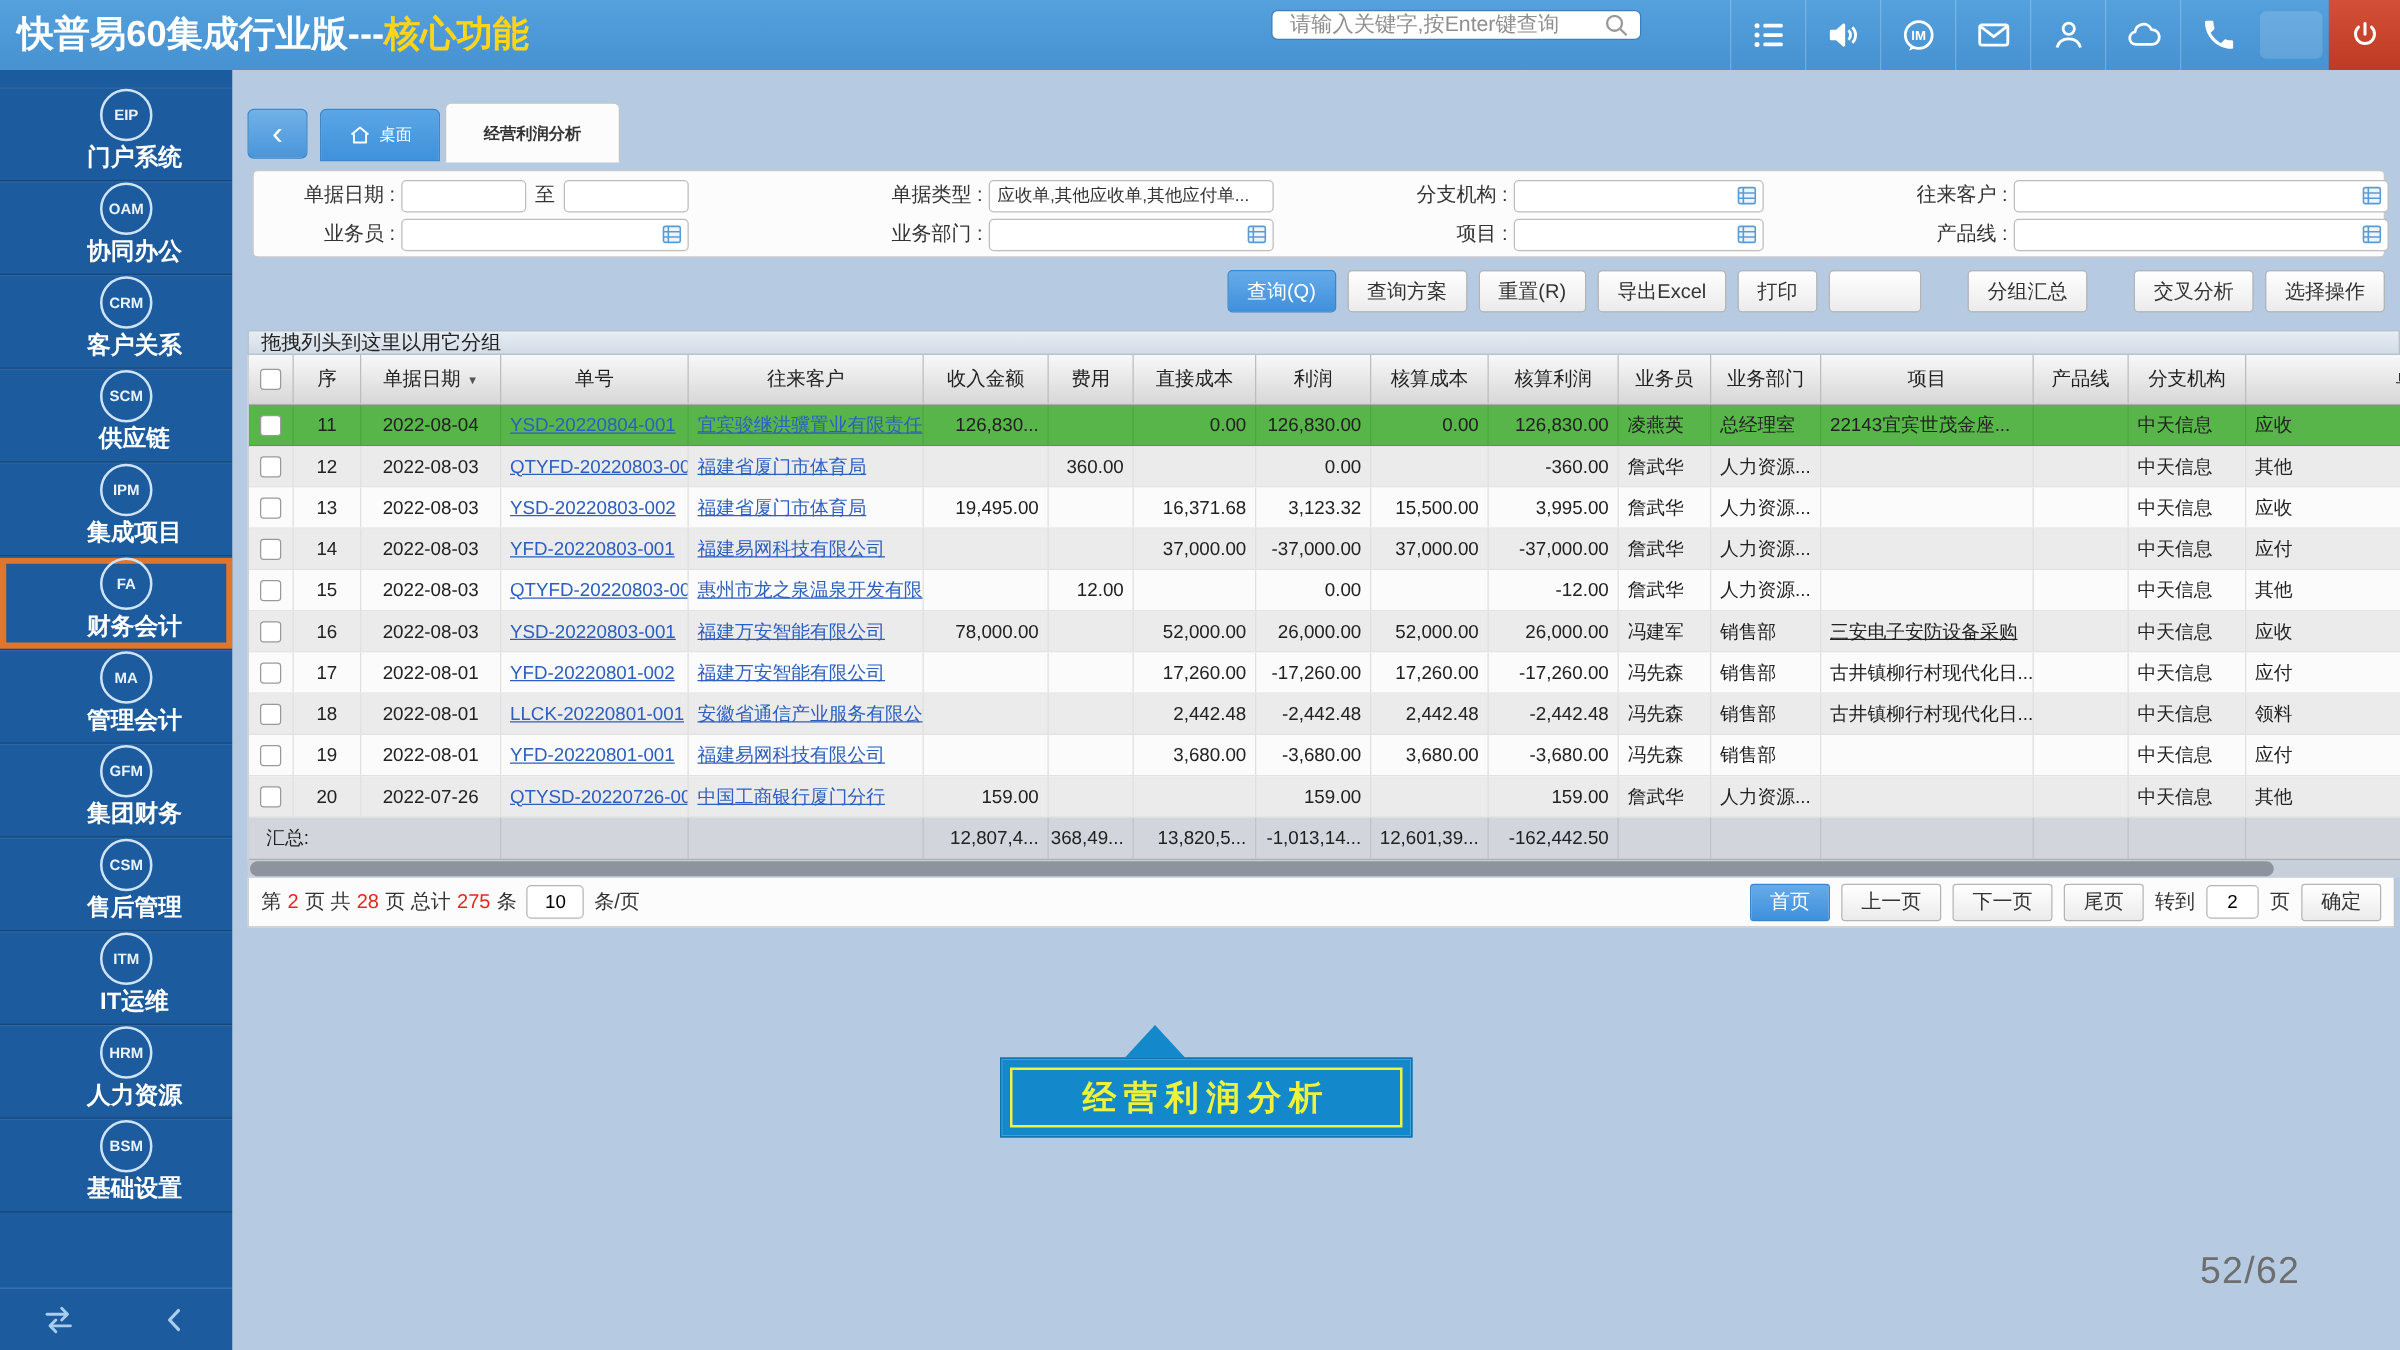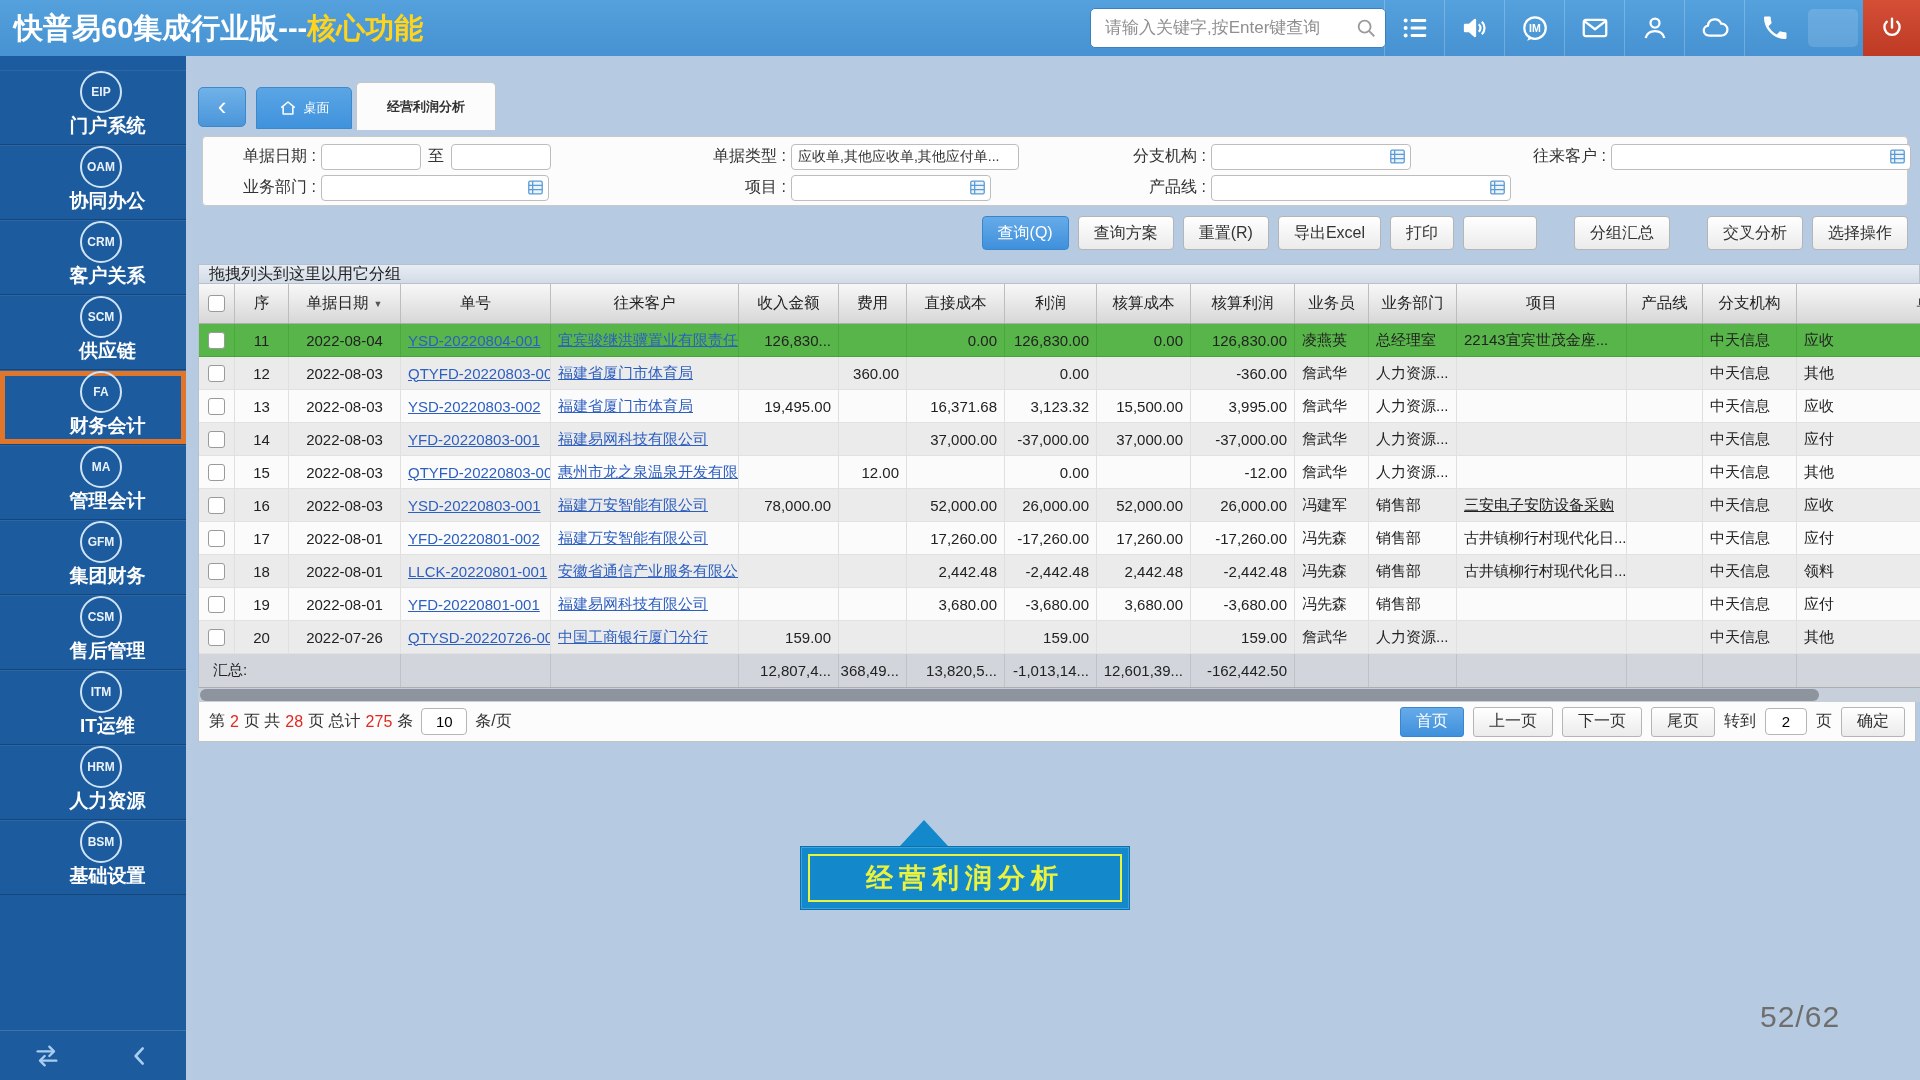--- a/index.html
+++ b/index.html
@@ -4,21 +4,21 @@
 <style>
   html,body{margin:0;padding:0;width:1920px;height:1080px;overflow:hidden;
     font-family:"Liberation Sans","DejaVu Sans",sans-serif;background:#b6cbe2;position:relative;}
   *{box-sizing:border-box;}
 
   
   .topbar{position:absolute;left:0;top:0;width:1920px;height:56px;
     background:linear-gradient(#55a1dd,#4692d2);z-index:5;}
   .app-title{position:absolute;left:14px;top:0;line-height:56px;font-size:29px;font-weight:bold;color:#fff;white-space:nowrap;}
   .app-title .accent{color:#ffd41a;}
-  .search-wrap{position:absolute;left:1090px;top:8px;width:296px;height:40px;background:#fff;
+  .search-wrap{position:absolute;left:1017px;top:8px;width:296px;height:24px;background:#fff;
     border:1px solid #3a7fc0;border-radius:5px;display:flex;align-items:center;padding:0 8px 0 12px;justify-content:flex-end;}
   .search-wrap input{flex:1;border:none;outline:none;font-size:17px;color:#444;background:transparent;
     font-family:"Liberation Sans","DejaVu Sans",sans-serif;}
   .search-wrap input::placeholder{color:#8f8f8f;}
   .tb-icons{position:absolute;left:1384px;top:0;height:56px;display:flex;}
   .tb-icon{width:60px;height:56px;display:flex;align-items:center;justify-content:center;
     border-left:1px solid rgba(255,255,255,0.22);cursor:pointer;}
   .tb-slot{position:absolute;left:1808px;top:9px;width:50px;height:38px;border-radius:5px;
     background:rgba(255,255,255,0.14);}
   .power-btn{position:absolute;right:0;top:0;width:57px;height:56px;display:flex;align-items:center;justify-content:center;
@@ -215,20 +215,24 @@
         <span class="sb-label">协同办公</span>
       </div>
       <div class="sb-item">
         <span class="sb-badge">CRM</span>
         <span class="sb-label">客户关系</span>
       </div>
       <div class="sb-item">
         <span class="sb-badge">SCM</span>
         <span class="sb-label">供应链</span>
       </div>
+      <div class="sb-item">
+        <span class="sb-badge">IPM</span>
+        <span class="sb-label">集成项目</span>
+      </div>
       <div class="sb-item active">
         <span class="sb-badge">FA</span>
         <span class="sb-label">财务会计</span>
       </div>
       <div class="sb-item">
         <span class="sb-badge">MA</span>
         <span class="sb-label">管理会计</span>
       </div>
       <div class="sb-item">
         <span class="sb-badge">GFM</span>
@@ -321,20 +325,34 @@
                 <rect x="2.5" y="3" width="19" height="18" rx="2"></rect>
                 <line x1="2.5" y1="9" x2="21.5" y2="9"></line>
                 <line x1="2.5" y1="15" x2="21.5" y2="15"></line>
                 <line x1="8" y1="3" x2="8" y2="21"></line>
               </svg>
             </span>
         </span>
       </div>
     </div>
     <div class="f-row">
+      <div class="f-cell">
+        <span class="f-label">业务员 :</span>
+        <span class="picker">
+          <input class="f-input" style="width: 230px;" value="">
+          <span class="picker-icon grid-picker">
+              <svg width="17" height="17" viewBox="0 0 24 24" fill="#eef4fb" stroke="#5b9bd5" stroke-width="1.8">
+                <rect x="2.5" y="3" width="19" height="18" rx="2"></rect>
+                <line x1="2.5" y1="9" x2="21.5" y2="9"></line>
+                <line x1="2.5" y1="15" x2="21.5" y2="15"></line>
+                <line x1="8" y1="3" x2="8" y2="21"></line>
+              </svg>
+            </span>
+        </span>
+      </div>
       <div class="f-cell">
         <span class="f-label">业务部门 :</span>
         <span class="picker">
           <input class="f-input" style="width: 228px;" value="">
           <span class="picker-icon grid-picker">
               <svg width="17" height="17" viewBox="0 0 24 24" fill="#eef4fb" stroke="#5b9bd5" stroke-width="1.8">
                 <rect x="2.5" y="3" width="19" height="18" rx="2"></rect>
                 <line x1="2.5" y1="9" x2="21.5" y2="9"></line>
                 <line x1="2.5" y1="15" x2="21.5" y2="15"></line>
                 <line x1="8" y1="3" x2="8" y2="21"></line>

